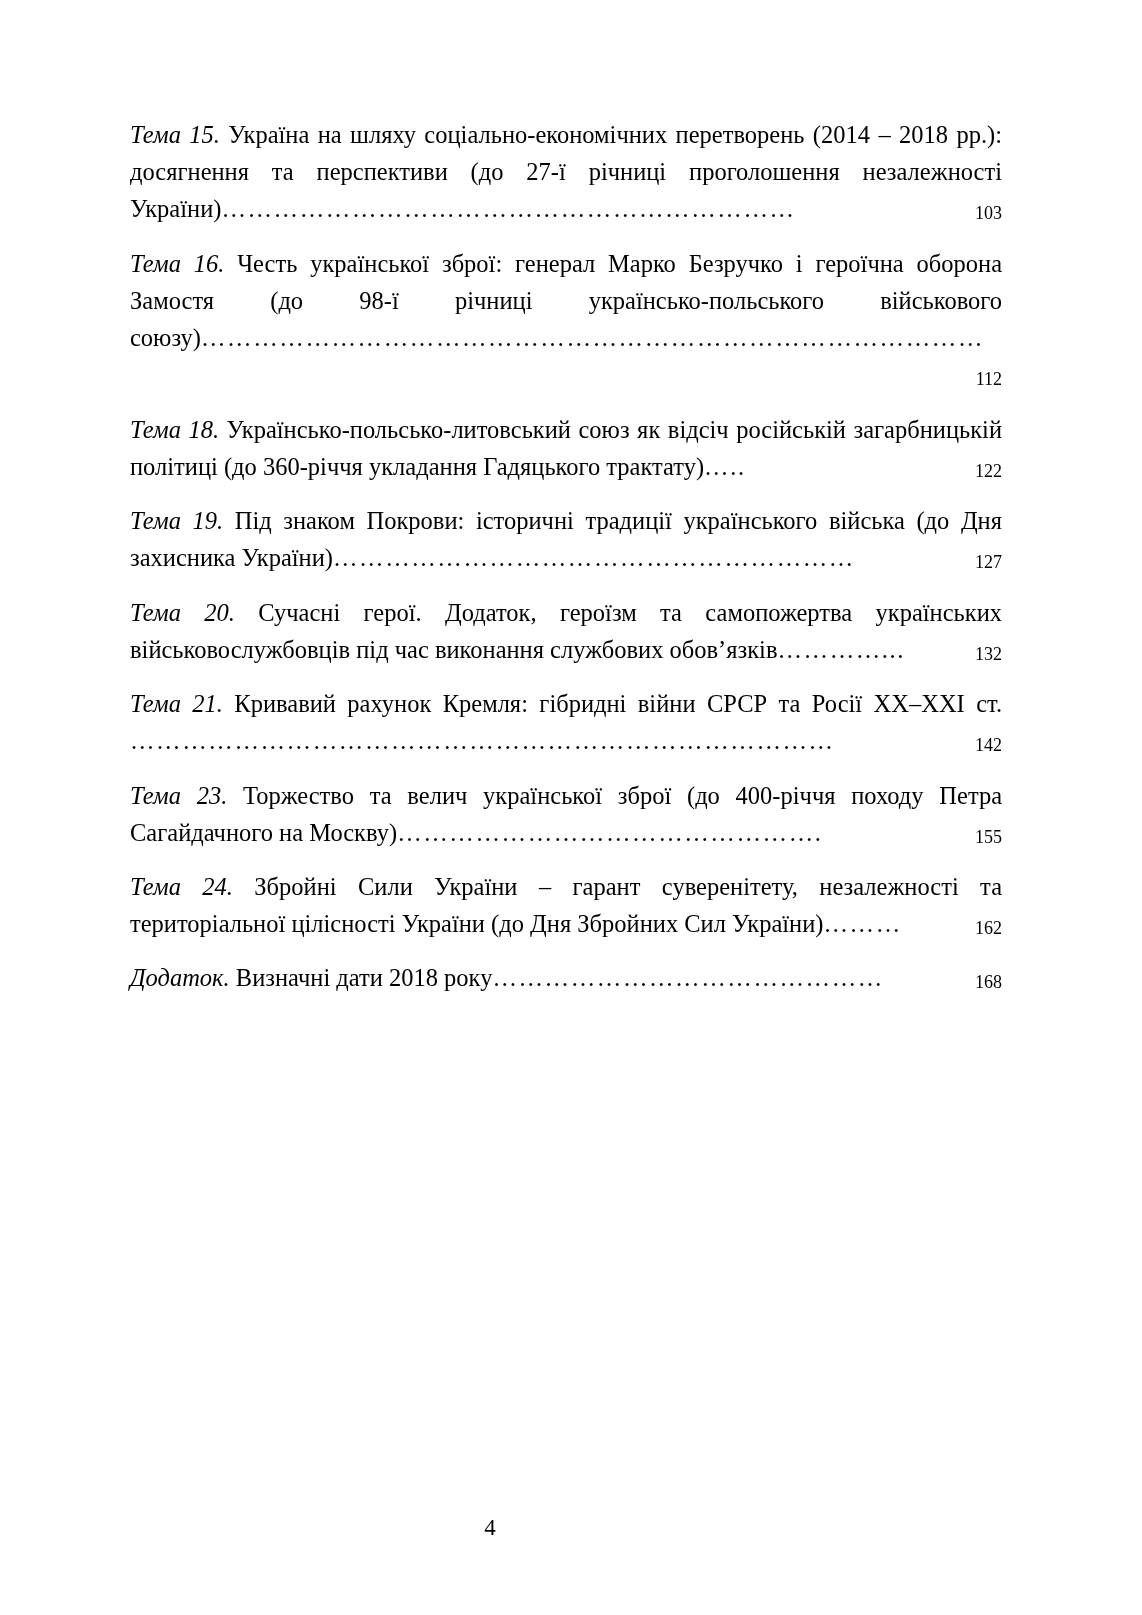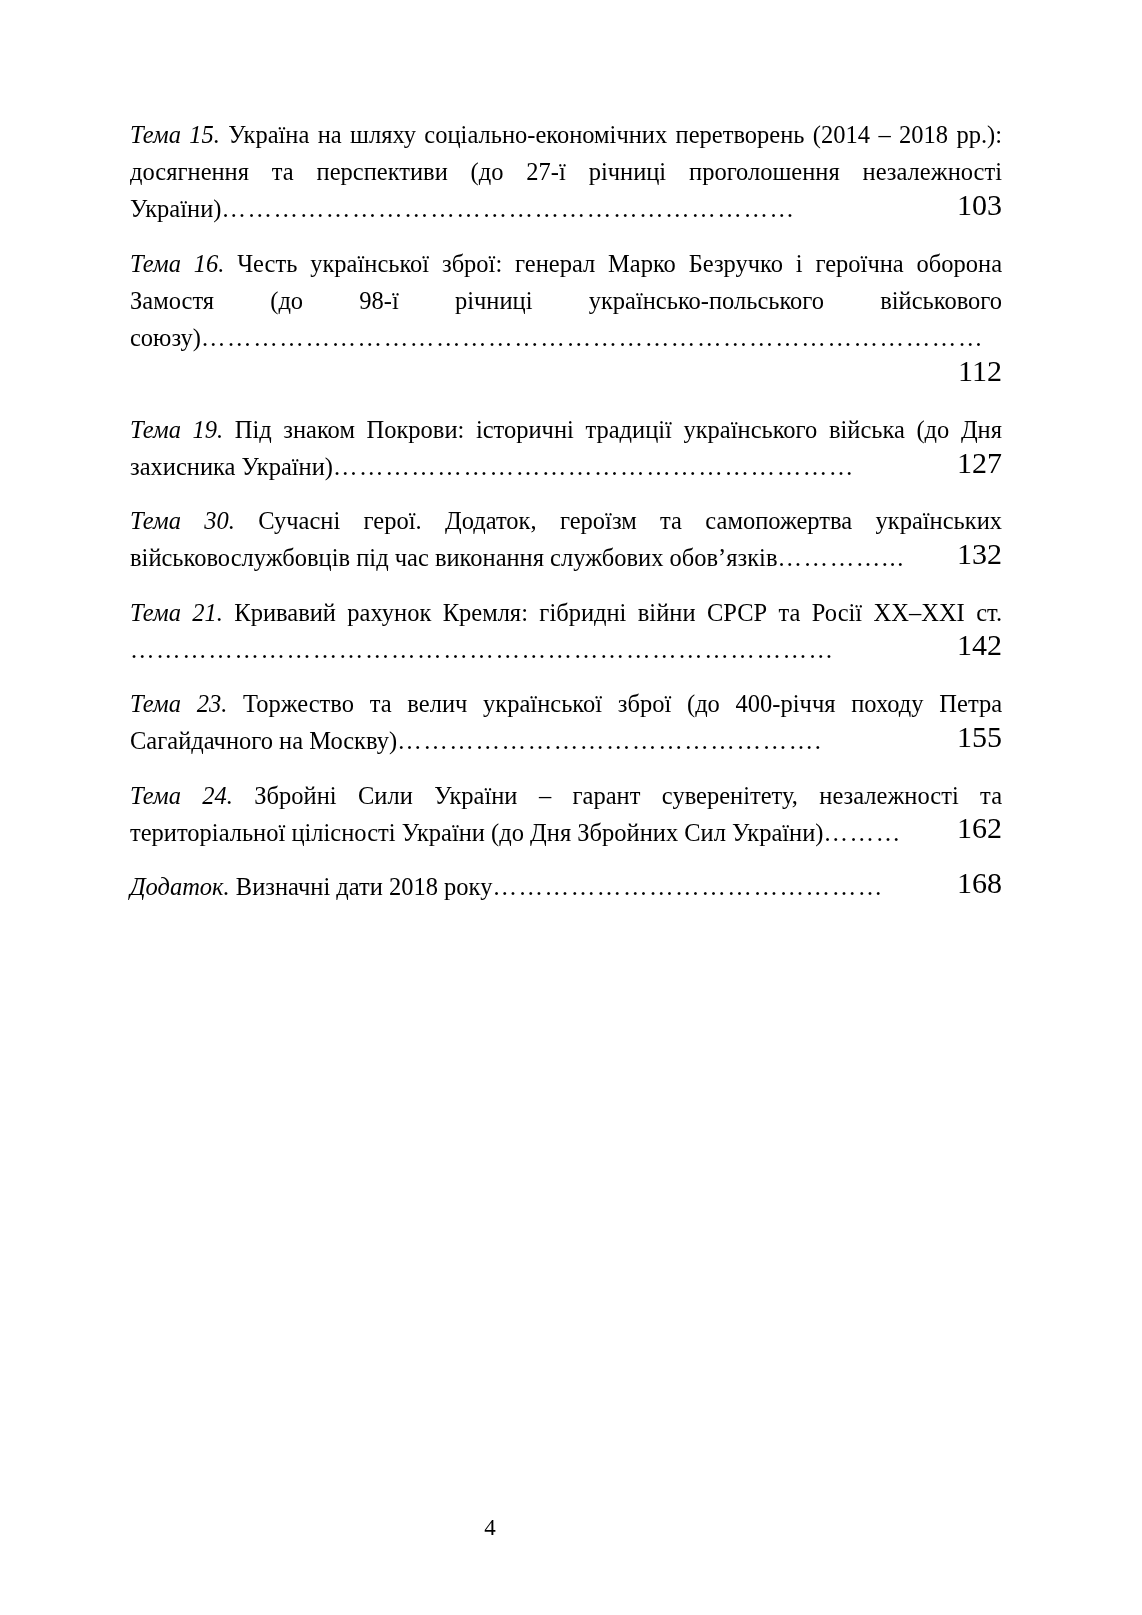--- a/index.html
+++ b/index.html
@@ -45,21 +45,21 @@
   .entry-text {
     font-style: normal;
   }
   .dots {
     letter-spacing: 1.6px;
   }
   .page-num {
     position: absolute;
     right: 0;
     bottom: 0;
-    font-size: 30px;
+    font-size: 18px;
     line-height: 1.52;
     text-align: right;
     width: 62px;
     white-space: nowrap;
   }
   
   .toc-entry .spacer {
     display: inline-block;
     width: 64px;
   }
@@ -80,25 +80,29 @@
   <div class="toc" id="toc-root">
       <div class="toc-entry">
         <span class="body"><span class="entry-label">Тема 15.</span><span class="entry-text"> Україна на шляху соціально-економічних перетворень (2014 – 2018 рр.): досягнення та перспективи (до 27-ї річниці проголошення незалежності України)</span><span class="dots">…………………………………………………………</span><span class="spacer"></span></span>
         <span class="page-num">103</span>
       </div>
       <div class="toc-entry">
         <span class="body"><span class="entry-label">Тема 16.</span><span class="entry-text"> Честь української зброї: генерал Марко Безручко і героїчна оборона Замостя (до 98-ї річниці українсько-польського військового союзу)</span><span class="dots">………………………………………………………………………………</span><span class="spacer"></span></span>
         <span class="page-num">112</span>
       </div>
       <div class="toc-entry">
+        <span class="body"><span class="entry-label">Тема 18.</span><span class="entry-text"> Українсько-польсько-литовський союз як відсіч російській загарбницькій політиці (до 360-річчя укладання Гадяцького трактату)</span><span class="dots">…..</span><span class="spacer"></span></span>
+        <span class="page-num">122</span>
+      </div>
+      <div class="toc-entry">
         <span class="body"><span class="entry-label">Тема 19.</span><span class="entry-text"> Під знаком Покрови: історичні традиції українського війська (до Дня захисника України)</span><span class="dots">……………………………………………………</span><span class="spacer"></span></span>
         <span class="page-num">127</span>
       </div>
       <div class="toc-entry">
-        <span class="body"><span class="entry-label">Тема 30.</span><span class="entry-text"> Сучасні герої. Додаток, героїзм та самопожертва українських військовослужбовців під час виконання службових обов’язків</span><span class="dots">…………...</span><span class="spacer"></span></span>
+        <span class="body"><span class="entry-label">Тема 20.</span><span class="entry-text"> Сучасні герої. Додаток, героїзм та самопожертва українських військовослужбовців під час виконання службових обов’язків</span><span class="dots">…………...</span><span class="spacer"></span></span>
         <span class="page-num">132</span>
       </div>
       <div class="toc-entry">
         <span class="body"><span class="entry-label">Тема 21.</span><span class="entry-text"> Кривавий рахунок Кремля: гібридні війни СРСР та Росії ХХ–ХХІ ст.</span><span class="dots"> ………………………………………………………………………</span><span class="spacer"></span></span>
         <span class="page-num">142</span>
       </div>
       <div class="toc-entry">
         <span class="body"><span class="entry-label">Тема 23.</span><span class="entry-text"> Торжество та велич української зброї (до 400-річчя походу Петра Сагайдачного на Москву)</span><span class="dots">………………………………………….</span><span class="spacer"></span></span>
         <span class="page-num">155</span>
       </div>

